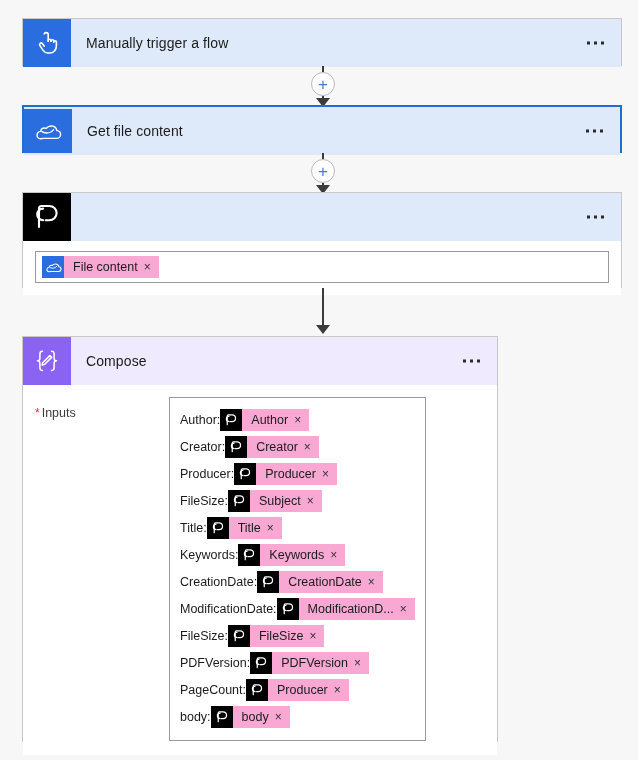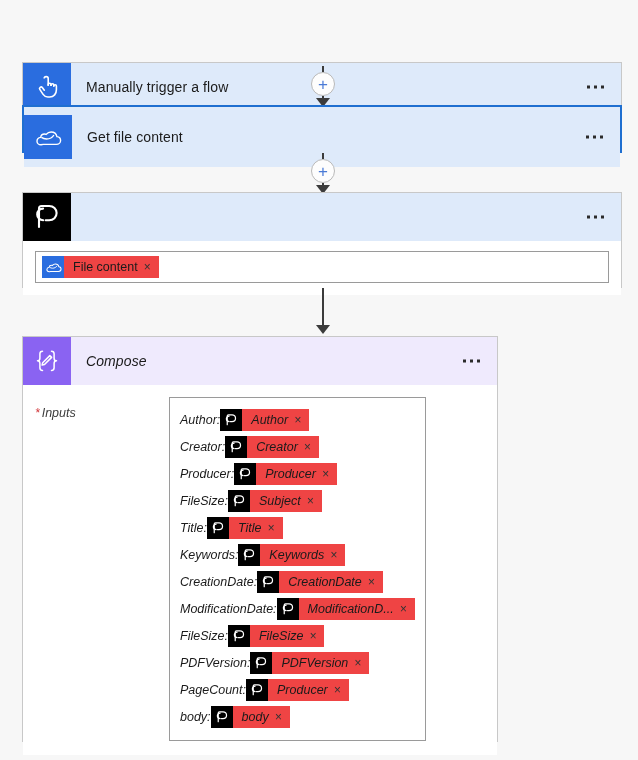--- a/index.html
+++ b/index.html
@@ -64,32 +64,31 @@
     width: 3px;
     height: 3px;
     background: #2b2b2b;
   }
 
   
   #card-trigger {
     left: 22px; top: 18px;
     width: 600px; height: 48px;
     border: 1px solid #c8c8c8;
-    margin-top: 44px;
   }
   #card-trigger .card-header { background: #deeafa; }
   #card-trigger .card-icon { background: #2a6ddf; }
 
   
   #card-getfile {
     left: 22px; top: 105px;
     width: 600px; height: 48px;
     border: 2px solid #1f6fd0;
   }
-  #card-getfile .card-header { background: #deeafa; height: 60px; text-align: center; }
+  #card-getfile .card-header { background: #deeafa; height: 48px; text-align: center; }
   #card-getfile .card-icon { background: #2a6ddf; height: 44px; }
 
   
   #card-extract {
     left: 22px; top: 192px;
     width: 600px; height: 96px;
     border: 1px solid #c8c8c8;
   }
   #card-extract .card-header { background: #deeafa; }
   #card-extract .card-icon { background: #000000; }
@@ -119,21 +118,21 @@
     border: 1px solid #9a9a9a;
     background: #fff;
     box-sizing: border-box;
     padding: 4px 6px;
   }
 
   
   .token {
     display: inline-flex;
     align-items: center;
-    background: #ef4444;
+    background: #f9a8d4;
     height: 22px;
     vertical-align: middle;
     max-width: 100%;
   }
   .token-icon {
     width: 22px;
     height: 22px;
     flex: 0 0 22px;
     display: flex;
     align-items: center;
@@ -155,21 +154,20 @@
     padding-right: 8px;
     line-height: 1;
     cursor: pointer;
   }
 
   
   #card-compose {
     left: 22px; top: 336px;
     width: 476px; height: 406px;
     border: 1px solid #c8c8c8;
-    font-style: italic;
   }
   #card-compose .card-header { background: #efeafd; }
   #card-compose .card-icon { background: #8a63f2; }
   #card-compose .card-body { padding: 12px 12px 14px 12px; }
 
   #compose-input {
     border: 1px solid #9a9a9a;
     background: #fff;
     padding: 8px 10px 10px 10px;
     box-sizing: border-box;

